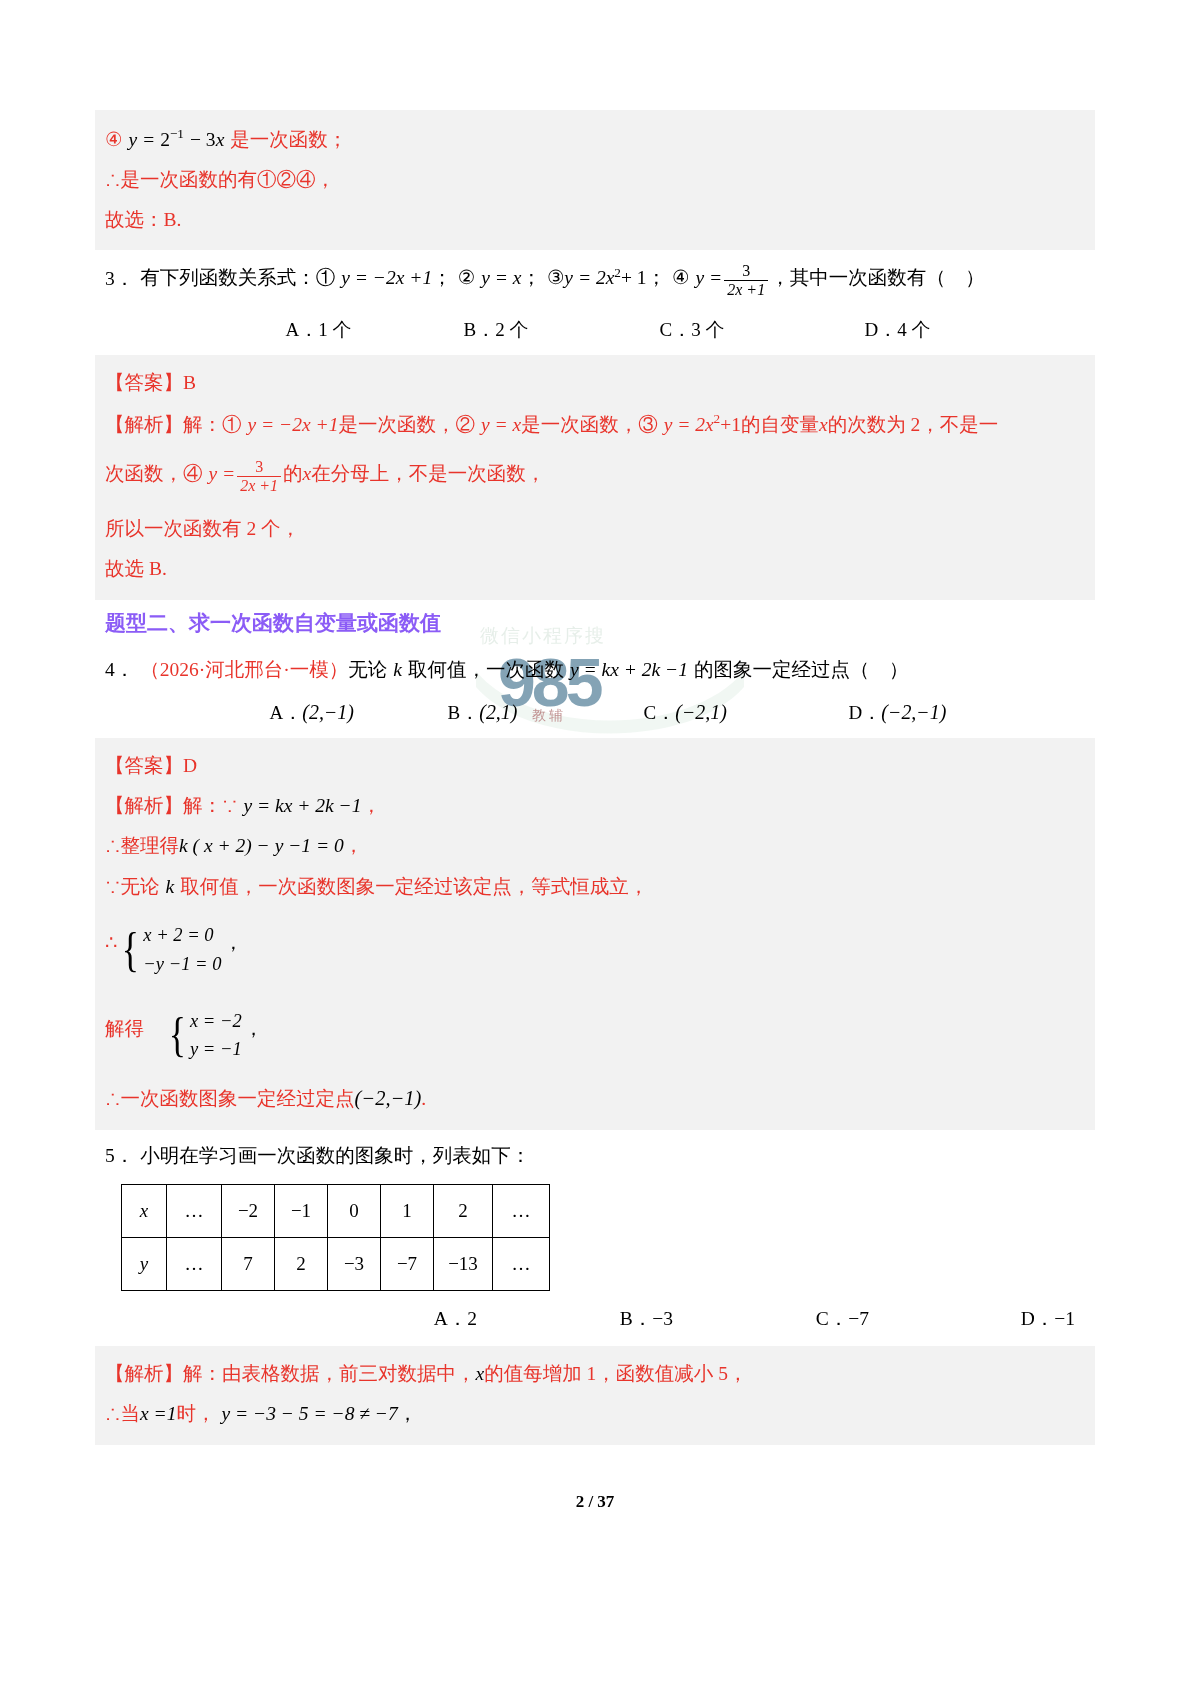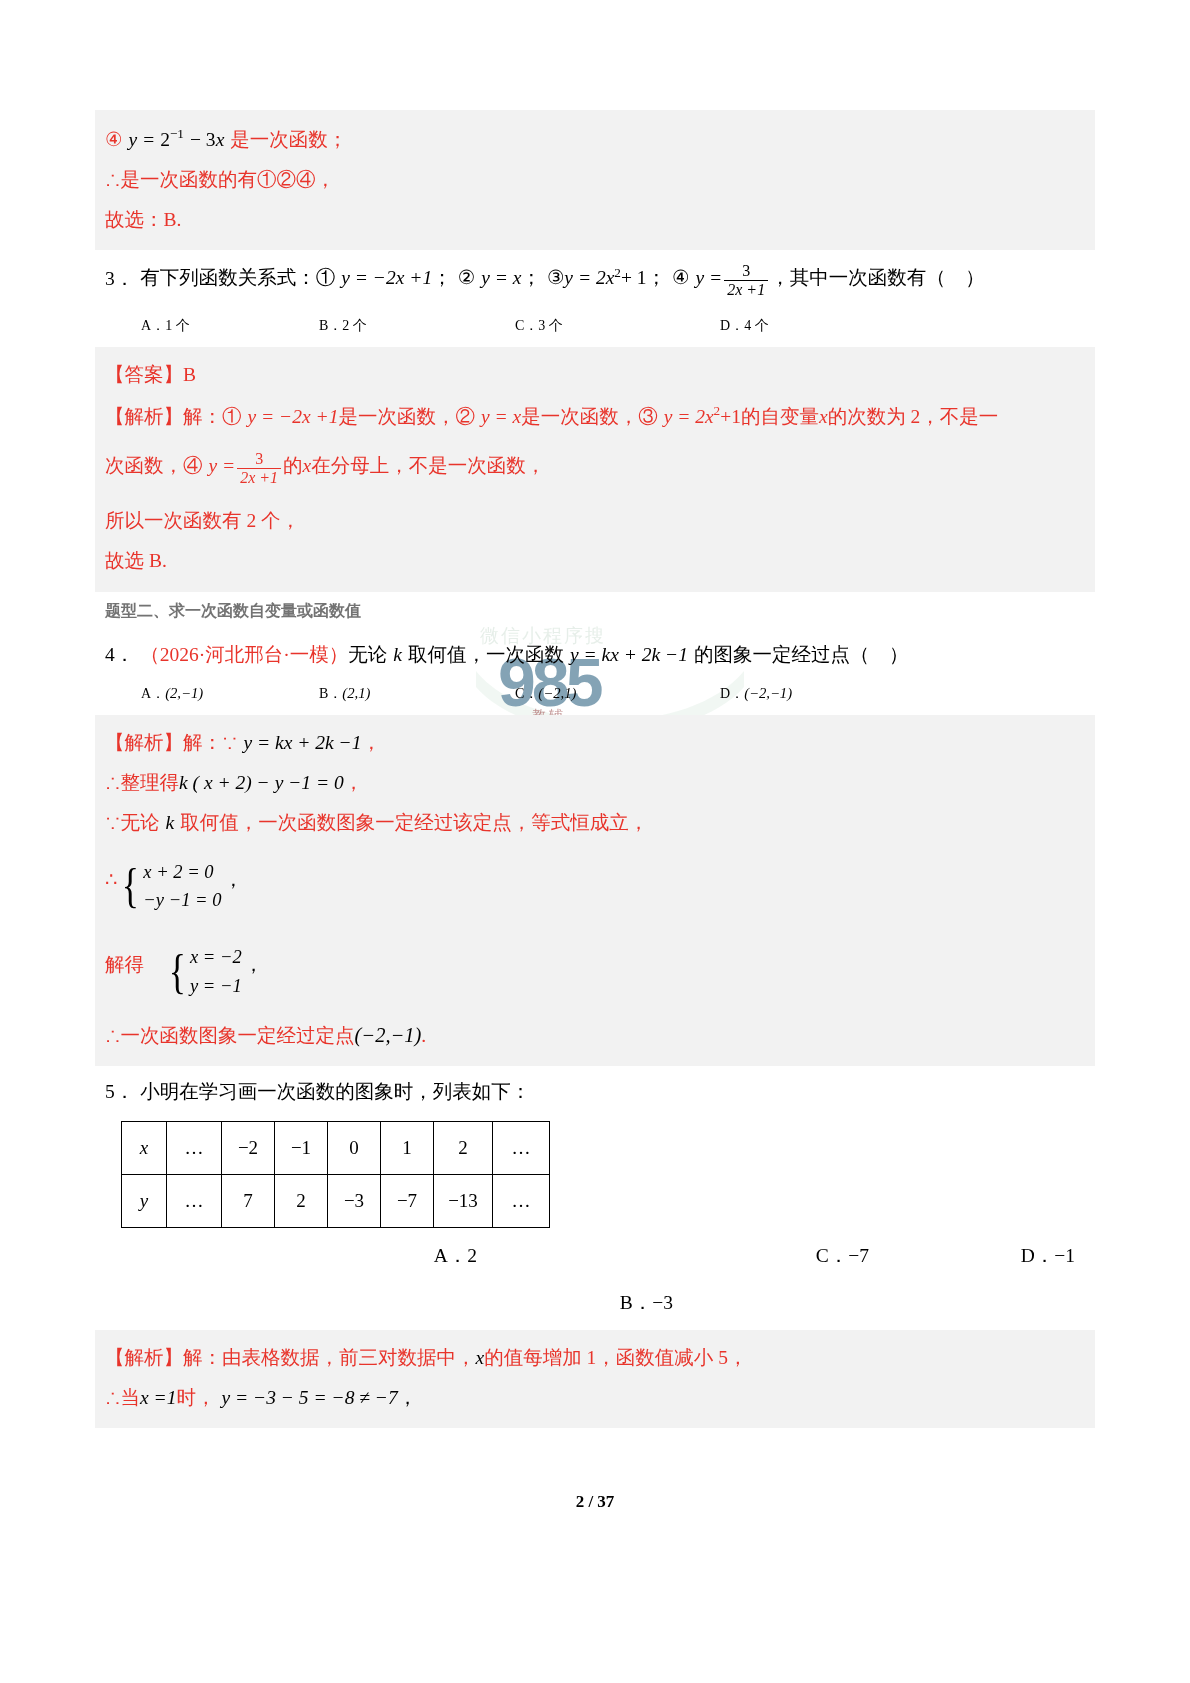--- a/index.html
+++ b/index.html
@@ -60,30 +60,31 @@
   .line{
     margin:0;
     padding:7px 0 7px 0;
     font-size:19.5px;
     line-height:1.35;
     white-space:nowrap;
   }
   .red{color:#e8342b;}
   .blk{color:#000;}
   .blue-head{
-    color:#737373;
+    color:#8b5cf6;
     font-weight:bold;
-    font-size:16px;
+    font-size:21px;
     padding:9px 10px 7px 10px;
     font-family:Liberation Sans, sans-serif;
   }
   .opts{
     display:flex;
     padding:10px 10px 8px 36px;
-    font-size:14px;
+    font-size:19px;
+    justify-content:center;
   }
   .opts > span{display:inline-block;}
   .o1{width:178px;}
   .o2{width:196px;}
   .o3{width:205px;}
   .o4{width:auto;}
 
   .qnum{display:inline-block;}
   
   .m{font-family:"Liberation Serif",serif;font-style:italic;}
@@ -141,21 +142,21 @@
     padding:8px 0 4px 10px;
     font-size:19.5px;
   }
   .q5-opts{
     display:flex;
     padding:10px 10px 10px 36px;
     font-size:19.5px;
     justify-content:flex-end;
   }
   .q5-opts .a{width:186px;}
-  .q5-opts .b{width:196px;margin-top:47px;}
+  .q5-opts .b{width:196px;}
   .q5-opts .c{width:205px;}
 
   .footer{
     position:absolute;
     left:0; right:0;
     top:1492px;
     text-align:center;
     font-size:17px;
     font-weight:bold;
     font-family:"Liberation Serif",serif;
@@ -228,20 +229,23 @@
       </p>
       <div class="opts">
         <span class="o1"><span>A．</span><span class="m" style="font-size:1.05em">(2,−1)</span></span>
         <span class="o2"><span>B．</span><span class="m" style="font-size:1.05em">(2,1)</span></span>
         <span class="o3"><span>C．</span><span class="m" style="font-size:1.05em">(−2,1)</span></span>
         <span class="o4"><span>D．</span><span class="m" style="font-size:1.05em">(−2,−1)</span></span>
       </div>
     </div>
 
     <div class="exp-block">
+      <p class="line">
+        <span class="red">【答案】</span><span class="red">D</span>
+      </p>
       <p class="line">
         <span class="red">【解析】</span><span class="red">解：</span><span class="red">∵</span><span class="sp6"></span><span class="m blk">y = kx + 2k −1</span><span class="red">，</span>
       </p>
       <p class="line">
         <span class="red">∴</span><span class="red">整理得</span><span class="m blk">k ( x + 2) − y −1 = 0</span><span class="red">，</span>
       </p>
       <p class="line">
         <span class="red">∵</span><span class="red">无论</span><span class="sp6"></span><span class="m blk">k</span><span class="sp6"></span><span class="red">取何值，一次函数图象一定经过该定点，等式恒成立，</span>
       </p>
       <p class="line tall-line">

